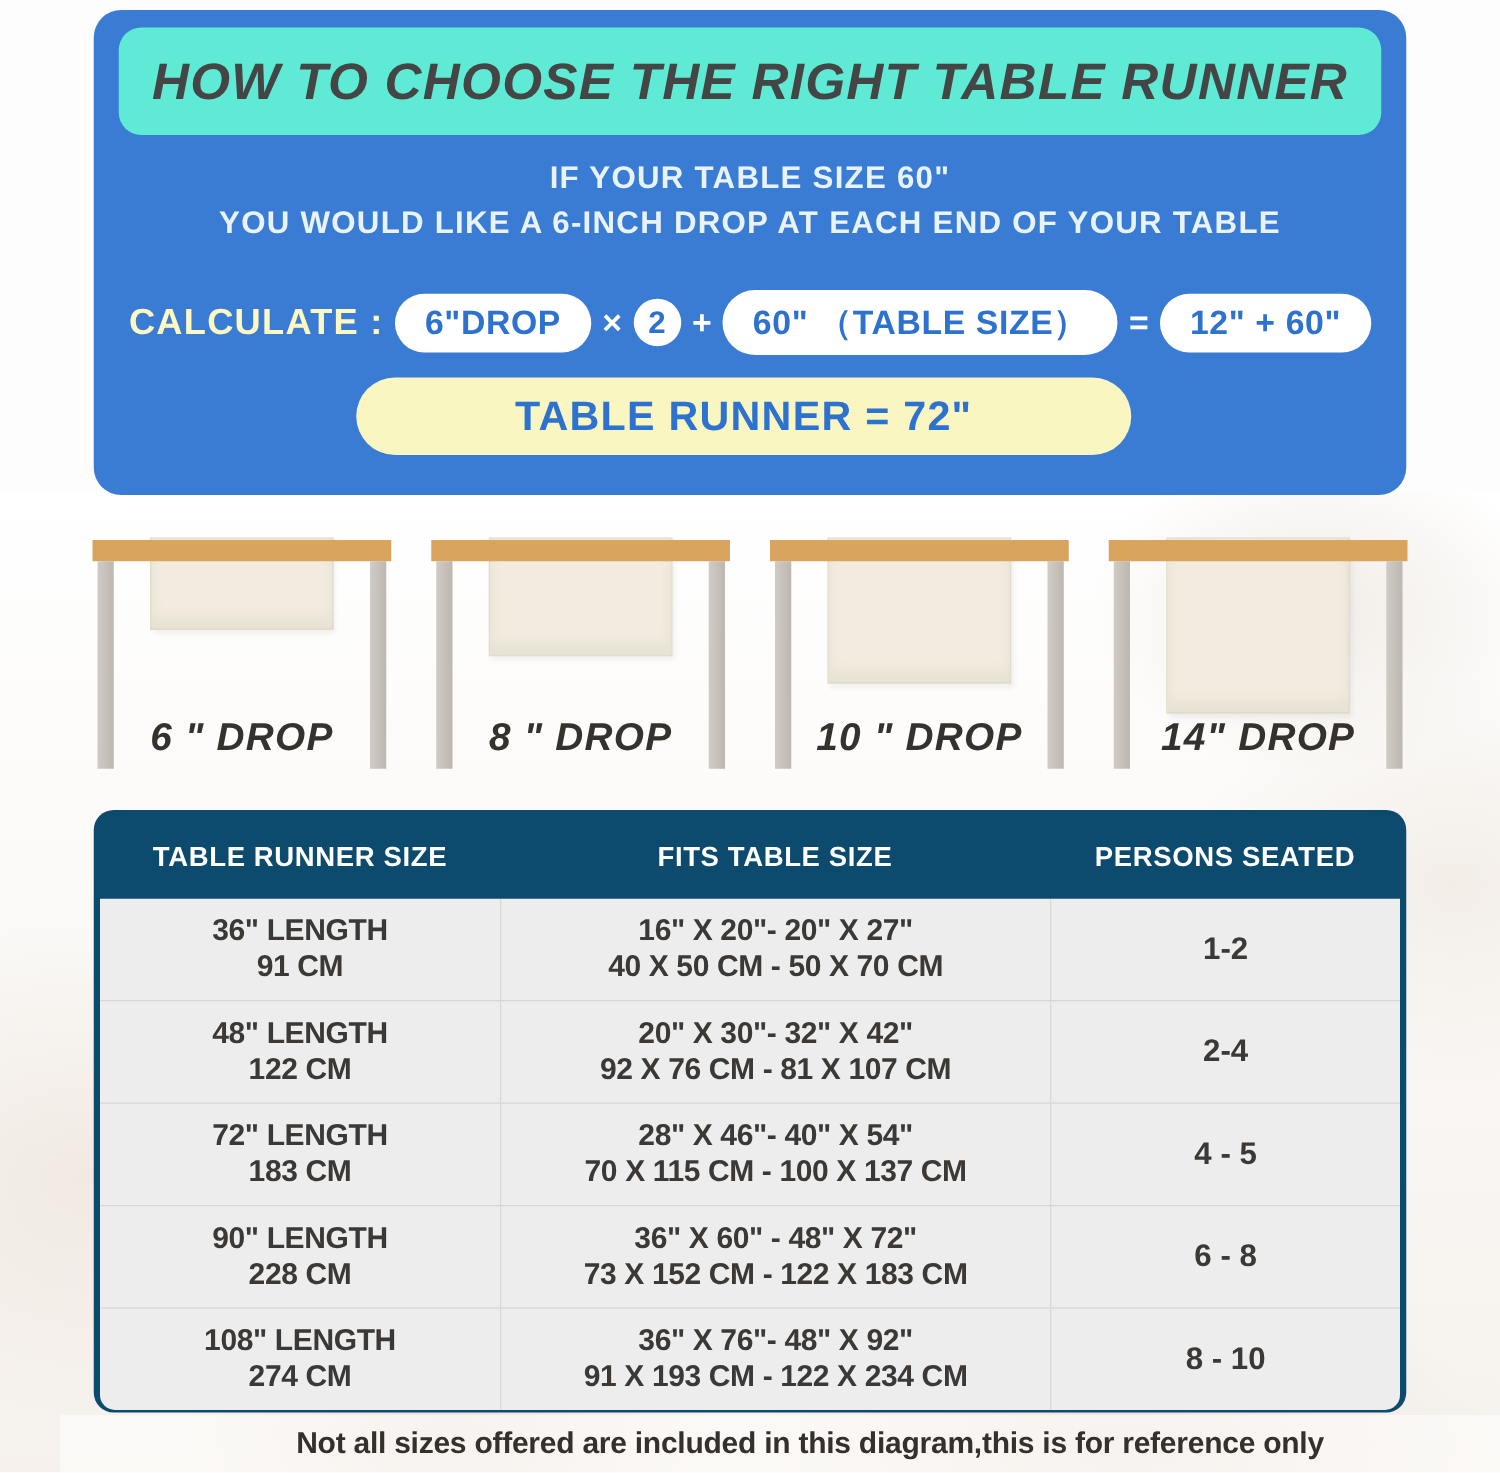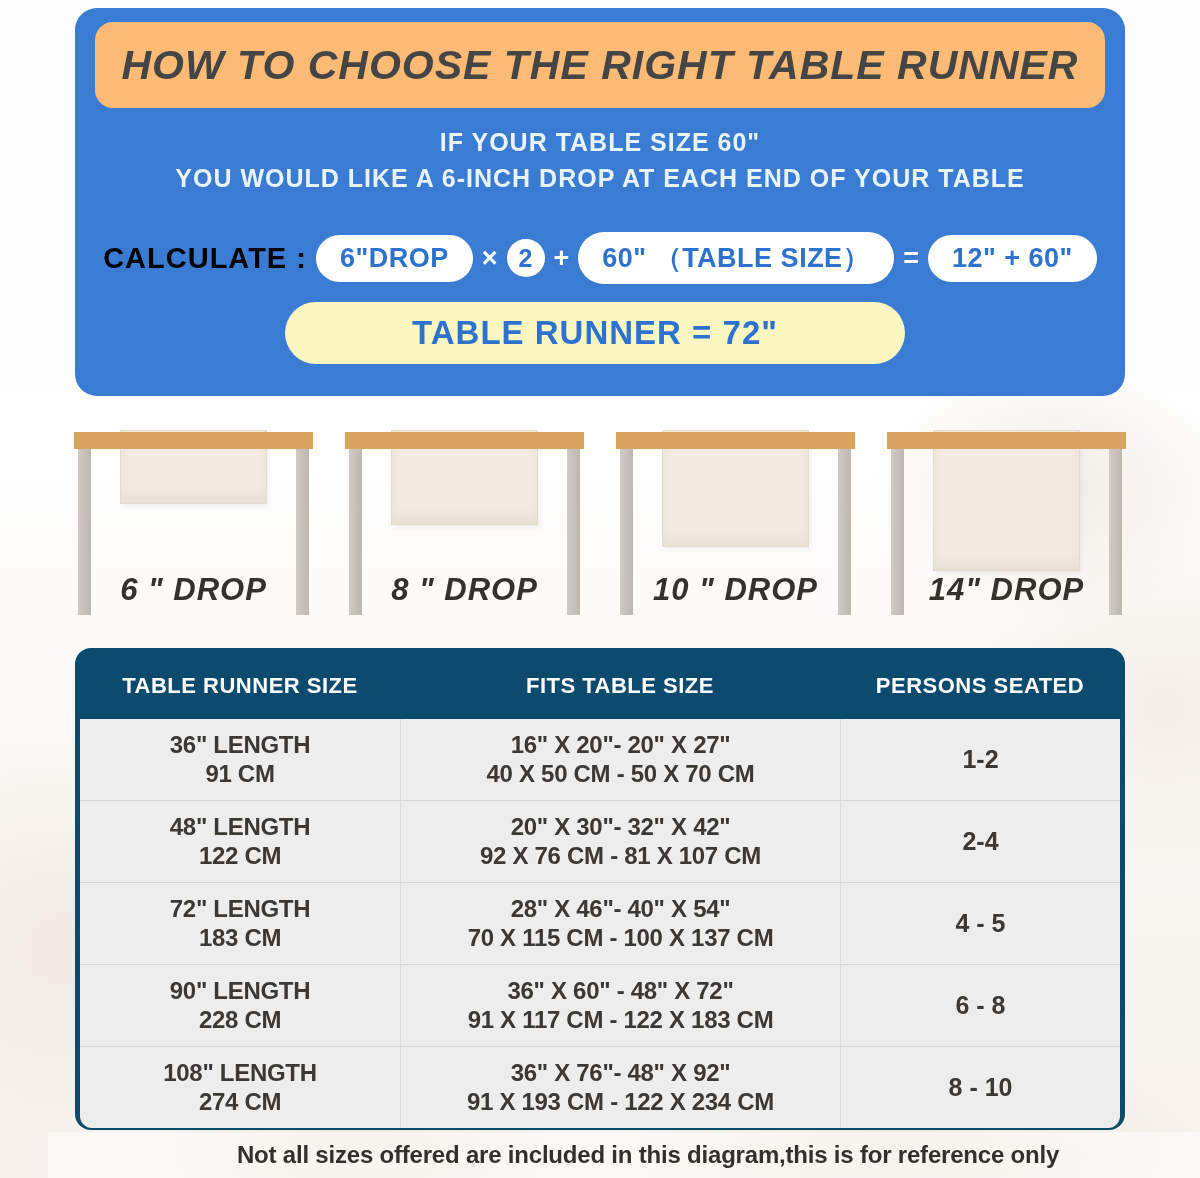--- a/index.html
+++ b/index.html
@@ -18,36 +18,36 @@
       radial-gradient(ellipse 420px 200px at 75% 97%, rgba(225,213,200,.45), transparent 70%),
       linear-gradient(#ffffff,#f6f1ec);
   }
   
   .top-panel{
     position:absolute;left:75px;top:8px;width:1050px;height:388px;
     background:#3a7cd4;border-radius:22px;
   }
   .title-box{
     position:absolute;left:20px;top:14px;width:1010px;height:86px;
-    background:#fdba74;border-radius:18px;
+    background:#5eead4;border-radius:18px;
     display:flex;align-items:center;justify-content:center;
   }
   .title-box h1{
     margin:0;font-size:41px;font-weight:bold;font-style:italic;
     color:#454545;letter-spacing:1px;white-space:nowrap;
   }
   .intro-line{position:absolute;left:0;width:100%;text-align:center;margin:0;
     color:#e9f3fd;font-weight:bold;letter-spacing:1px;}
   .intro-1{top:120px;font-size:25px;}
   .intro-2{top:156px;font-size:25px;}
   .formula-row{
     position:absolute;left:0;top:224px;width:100%;
     display:flex;align-items:center;justify-content:center;gap:9px;
   }
-  .calc-label{color:#000000;font-weight:bold;font-size:29px;letter-spacing:1px;white-space:nowrap;}
+  .calc-label{color:#fef9c3;font-weight:bold;font-size:29px;letter-spacing:1px;white-space:nowrap;}
   .pill{
     background:#fff;color:#2e72cf;font-weight:bold;font-size:27px;
     padding:8px 24px;border-radius:28px;white-space:nowrap;letter-spacing:.5px;
   }
   .op{color:#fff;font-weight:bold;font-size:27px;}
   .circle{
     background:#fff;color:#2e72cf;font-weight:bold;font-size:25px;
     width:38px;height:38px;border-radius:50%;
     display:flex;align-items:center;justify-content:center;flex:none;
   }
@@ -221,21 +221,21 @@
         <div class="c3">4 - 5</div>
       </div>
 
       <div class="size-row">
         <div class="c1">
           <span>90" LENGTH</span>
           <span>228 CM</span>
         </div>
         <div class="c2">
           <span>36" X 60" - 48" X 72"</span>
-          <span>91 X 117 CM - 122 X 183 CM</span>
+          <span>73 X 152 CM - 122 X 183 CM</span>
         </div>
         <div class="c3">6 - 8</div>
       </div>
 
       <div class="size-row">
         <div class="c1">
           <span>108" LENGTH</span>
           <span>274 CM</span>
         </div>
         <div class="c2">

